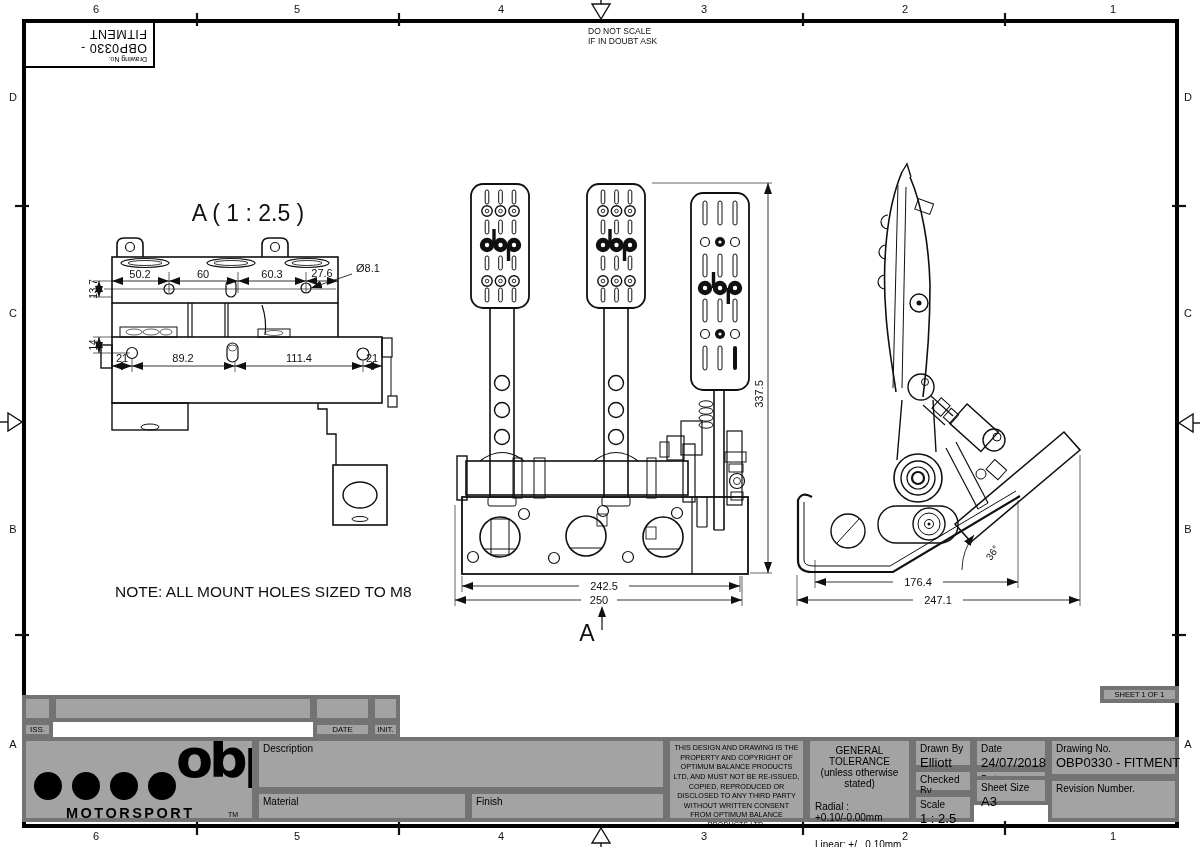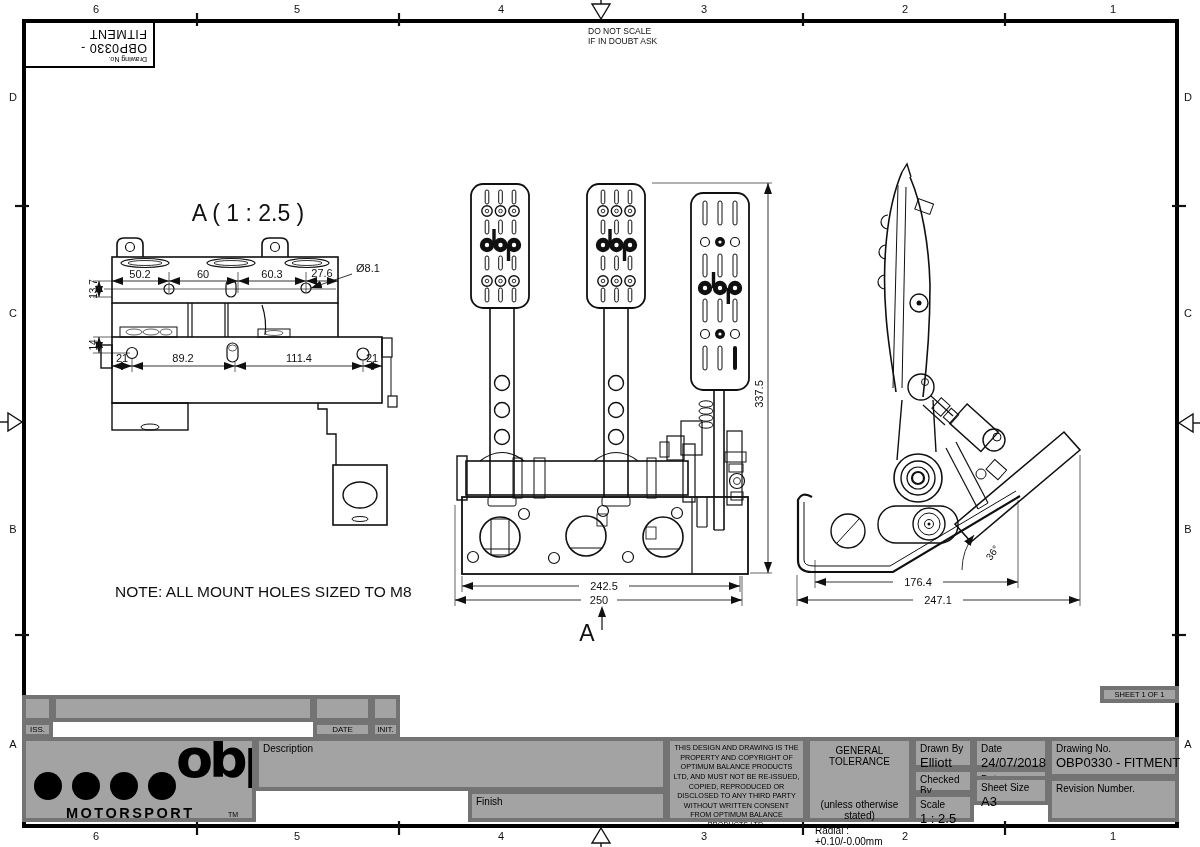--- a/index.html
+++ b/index.html
@@ -17,21 +17,21 @@
   #corner-box .val{font-size:12.5px;letter-spacing:.5px;margin-top:1px;}
   #scale-note{position:absolute;left:588px;top:26px;font-size:8.5px;line-height:10px;color:#111;}
   
   .cell{position:absolute;border:4px solid #737373;background:#a3a3a3;box-sizing:border-box;}
   .cell .lbl{font-size:10px;padding:2px 0 0 4px;}
   .cell .val{font-size:13px;padding:1px 0 0 4px;white-space:nowrap;}
   .hdrcell{display:flex;align-items:center;justify-content:center;font-size:8px;}
   #desc-cell .val{font-size:14.5px;}
   #copy-cell{font-size:7.2px;line-height:1.34;text-align:center;padding:2px 3px;}
   #tol-cell{font-size:10px;}
-  #tol-cell .tc{text-align:center;margin-top:32px;}
+  #tol-cell .tc{text-align:center;}
   #tol-cell .tl{padding-left:5px;margin-top:16px;}
   #sheet-box{display:flex;align-items:center;justify-content:center;font-size:7.5px;}
   
   #logo-cell{overflow:hidden;}
   .dots{position:absolute;left:8px;top:31px;display:flex;gap:10px;}
   .dot{width:28px;height:28px;border-radius:50%;background:#000;}
   .obp-word{position:absolute;left:150px;top:-14px;font-family:"DejaVu Sans",sans-serif;
             font-weight:bold;font-size:54px;letter-spacing:-4px;}
   .obp-sub{position:absolute;left:40px;top:64px;font-weight:bold;font-size:14.5px;letter-spacing:2.5px;}
   .obp-tm{position:absolute;left:202px;top:70px;font-size:7px;}
@@ -441,29 +441,33 @@
       <span class="dot"></span>
     </div>
     <span class="obp-word">obp</span>
     <span class="obp-sub">MOTORSPORT</span>
     <span class="obp-tm">TM</span>
   </div>
 
   <div class="cell" id="desc-cell" style="left:255px;top:737px;width:412px;height:54px">
     <div class="lbl">Description</div>
   </div>
+  <div class="cell" style="left:255px;top:790px;width:214px;height:32px">
+    <div class="lbl">Material</div>
+    <div class="val"></div>
+  </div>
   <div class="cell" id="copy-cell" style="left:666px;top:737px;width:141px;height:85px">THIS DESIGN AND DRAWING IS THE PROPERTY AND COPYRIGHT OF OPTIMUM BALANCE PRODUCTS LTD, AND MUST NOT BE RE-ISSUED, COPIED, REPRODUCED OR DISCLOSED TO ANY THIRD PARTY WITHOUT WRITTEN CONSENT FROM OPTIMUM BALANCE PRODUCTS LTD.</div>
   <div class="cell" style="left:468px;top:790px;width:199px;height:32px">
     <div class="lbl">Finish</div>
     <div class="val"></div>
   </div>
   <div class="cell" id="tol-cell" style="left:806px;top:737px;width:107px;height:85px">
     <div class="tc" style="margin-top:4px">GENERAL TOLERANCE</div>
     <div class="tc">(unless otherwise stated)</div>
-    <div class="tl" style="margin-top:4px">Radial : +0.10/-0.00mm</div>
+    <div class="tl" style="margin-top:12px">Radial : +0.10/-0.00mm</div>
     <div class="tl">Linear: +/_ 0.10mm</div>
   </div>
   <div class="cell" style="left:912px;top:737px;width:62px;height:32px">
     <div class="lbl">Drawn By</div>
     <div class="val">Elliott</div>
   </div>
   <div class="cell" style="left:973px;top:737px;width:76px;height:32px">
     <div class="lbl">Date</div>
     <div class="val">24/07/2018</div>
   </div>

